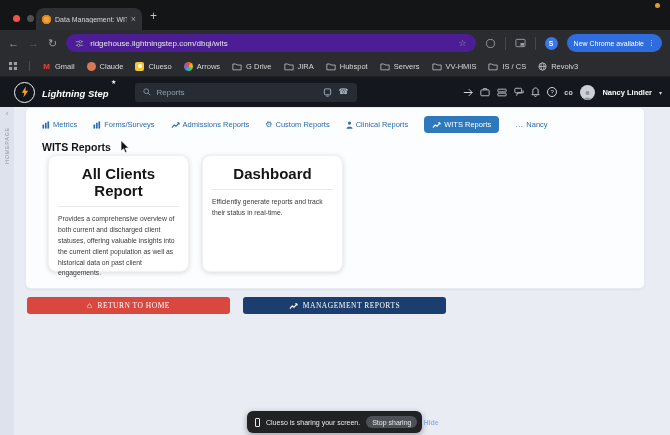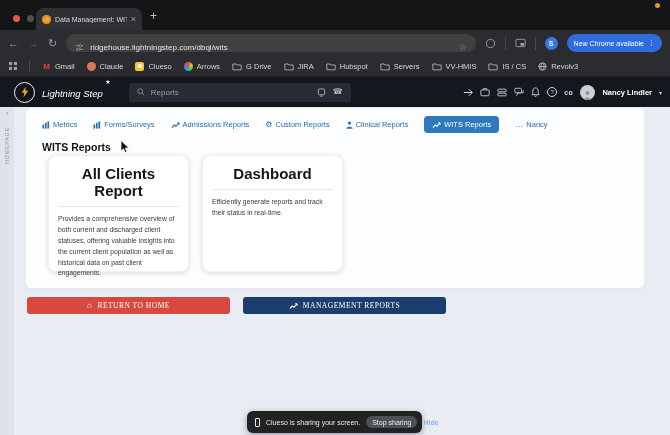--- a/index.html
+++ b/index.html
@@ -23,22 +23,22 @@
   .btab-title { flex:1; font-size:7px; color:#d7d8da; white-space:nowrap; overflow:hidden; }
   .btab-close { font-size:9px; color:#9aa0a6; line-height:1; }
   .newtab { position:absolute; left:150px; top:9px; font-size:12px; color:#c0c3c7; }
   .rec-dot { position:absolute; left:655px; top:3px; width:5px; height:5px; border-radius:50%; background:#e8962e; }
 
   
   .toolbar { position:absolute; left:0; top:30px; width:670px; height:26px; background:#2b2c2f;
              display:flex; align-items:center; padding:0 8px; gap:9px; }
   .nav-ic { font-size:11px; color:#9aa0a6; line-height:1; }
   .nav-ic.dim { color:#5c6064; }
-  .omnibox { flex:1; height:18px; border-radius:9px; background:#404040; display:flex;
-             align-items:flex-end; gap:6px; padding:0 9px; min-width:0; }
+  .omnibox { flex:1; height:18px; border-radius:9px; background:#4c1d95; display:flex;
+             align-items:center; gap:6px; padding:0 9px; min-width:0; }
   .url { font-size:8px; color:#e4e6e9; white-space:nowrap; overflow:hidden; flex:1; }
   .bm-star { font-size:9px; color:#9aa0a6; line-height:1; }
   .tdiv { width:1px; height:13px; background:#45484c; }
   .avatar-s { width:13px; height:13px; border-radius:50%; background:#3b77e8; color:#fff;
               font-size:7px; font-weight:bold; display:flex; align-items:center; justify-content:center; }
   .chrome-pill { height:18px; border-radius:9px; background:#2f6cde; color:#fff; display:flex;
                  align-items:center; gap:4px; padding:0 7px; font-size:7px; white-space:nowrap; }
   .pill-dots { font-size:7px; }
 
   
@@ -55,21 +55,21 @@
                          border-radius:50%; background:#fff; }
   .bm-ic.arrows { border-radius:50%;
     background:conic-gradient(#e74c3c,#f1c40f,#2ecc71,#3498db,#9b59b6,#e74c3c); }
 
   
   .appbar { position:absolute; left:0; top:77px; width:670px; height:30px; background:#14171e;
             display:flex; align-items:center; padding:0 8px 0 14px; }
   .logo { width:21px; height:21px; border-radius:50%; background:#11141a; border:1px solid #f2f2f2;
           display:flex; align-items:center; justify-content:center; flex:0 0 auto; }
   .brandwrap { position:relative; margin-left:7px; }
-  .brand { font-size:9.5px; font-weight:normal; font-style:italic; color:#fff; white-space:nowrap; }
+  .brand { font-size:9.5px; font-weight:bold; font-style:italic; color:#fff; white-space:nowrap; }
   .brand-star { position:absolute; top:-5px; right:-8px; font-size:6px; color:#fff; }
   .search { margin-left:26px; width:222px; height:19px; background:#262b34; border-radius:3px;
             display:flex; align-items:center; gap:6px; padding:0 8px; }
   .search-ph { font-size:8px; color:#98a0ab; flex:1; }
   .search-right { display:flex; align-items:center; gap:7px; }
   .phone-g { font-size:8px; color:#aeb4bd; line-height:1; }
   .hdr-right { margin-left:auto; display:flex; align-items:center; gap:7px; }
   .help-c { width:10px; height:10px; border:1px solid #d3d6db; border-radius:50%; color:#d3d6db;
             font-size:6px; display:flex; align-items:center; justify-content:center; }
   .co { font-size:7px; font-weight:bold; color:#d3d6db; letter-spacing:0.5px; }

